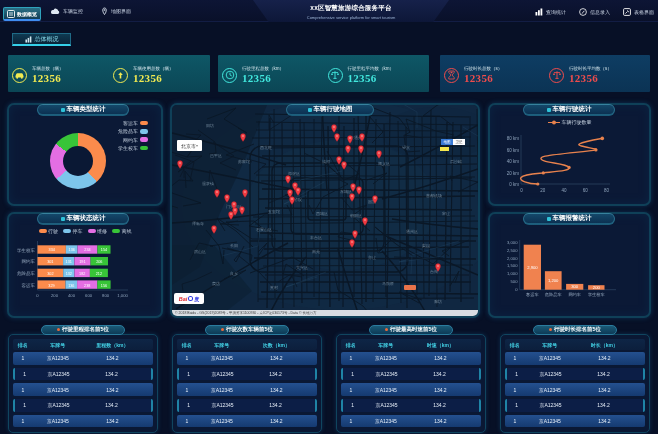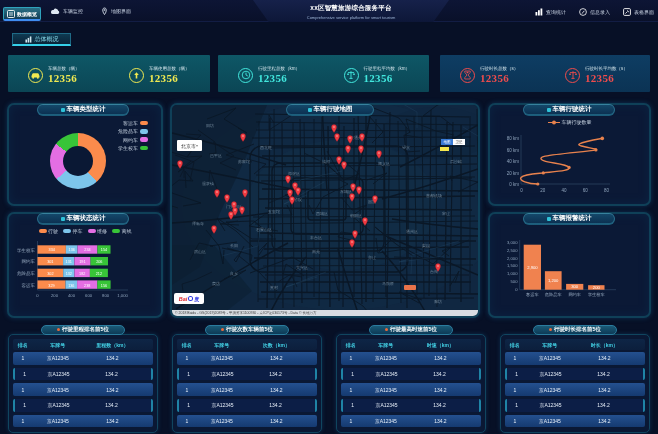--- a/index.html
+++ b/index.html
@@ -9,21 +9,21 @@
 .navL{position:absolute;left:0;top:0;height:22px;display:flex;align-items:flex-end}
 .navA{display:flex;align-items:center;gap:2px;margin-left:3px;margin-bottom:1px;padding:0 3px;height:14px;background:linear-gradient(180deg,#2a7086,#123c55);border:1px solid #2fa3bd;border-bottom:2px solid #3f8df0;border-radius:2px;font-size:5px;color:#fff;font-weight:bold;white-space:nowrap}
 .navI{display:flex;align-items:center;gap:3px;font-size:5px;color:#cfd9e8;white-space:nowrap}
 .titleBox{position:absolute;left:253px;top:0;width:196px;height:22px;background:linear-gradient(180deg,#16214a,#0d1738);clip-path:polygon(0 0,100% 0,92% 100%,8% 100%);text-align:center}
 .t1{font-size:6.5px;font-weight:bold;color:#fff;letter-spacing:0.2px;margin-top:3.5px}
 .t2{font-size:4px;color:#9db4d6;margin-top:2px}
 .ovbtn{position:absolute;left:12px;top:33px;width:59px;height:13px;background:linear-gradient(180deg,#0f3a52,#0a2438);border:1px solid #1f6a86;border-bottom:2px solid #35d0e8;display:flex;align-items:center;justify-content:center;gap:3px;font-size:6px;color:#8adcec;white-space:nowrap}
 .card{position:absolute;top:55px;height:37px;display:flex;align-items:center;padding-top:3px;border-radius:1px}
 .cteal{background:linear-gradient(180deg,#0e5766,#0b4655)}
 .cblue{background:linear-gradient(180deg,#0e3d63,#0b3354)}
-.grp{flex:1;display:flex;align-items:center;justify-content:flex-start;gap:5px;padding-left:20px}
+.grp{flex:1;display:flex;align-items:center;justify-content:flex-start;gap:5px;padding-left:4px}
 .sic{width:15px;height:15px;border-radius:50%;border:1.2px solid;display:flex;align-items:center;justify-content:center;flex:none}
 .slab{font-size:4.5px;color:#d5e6ec;margin-bottom:1.5px;white-space:nowrap}
 .sval{font-family:"Liberation Serif",serif;font-size:11px;font-weight:bold;letter-spacing:0.3px;line-height:1}
 .yv{color:#f2ea51}.cv{color:#42e8de}.rv{color:#f04c4c}
 .ybd{border-color:#f2ea51;color:#f2ea51}.cbd{border-color:#42e8de;color:#42e8de}.rbd{border-color:#f04c4c;color:#f04c4c}
 .panel{position:absolute;border:2px solid #0f4058;border-radius:7px;background:#0b1936;box-shadow:0 0 5px rgba(30,110,170,0.35), inset 0 0 10px #0b2443}
 .tab{position:absolute;height:11.5px;background:linear-gradient(180deg,#38839f,#1a5a78);border-radius:6.5px;padding:1.2px;display:flex;align-items:center;justify-content:center}
 .tabIn{height:100%;width:100%;background:linear-gradient(180deg,#14486a,#0c3152);border-radius:5.5px;display:flex;align-items:center;justify-content:center;gap:2px;font-size:6.5px;font-weight:bold;color:#fff;white-space:nowrap}
 .dot{width:4px;height:4px;border-radius:1px;background:#2fc2d8;display:inline-block}
 .lgR{position:absolute;font-size:5px;color:#c8d4e2;display:flex;align-items:center;gap:2px;white-space:nowrap}

